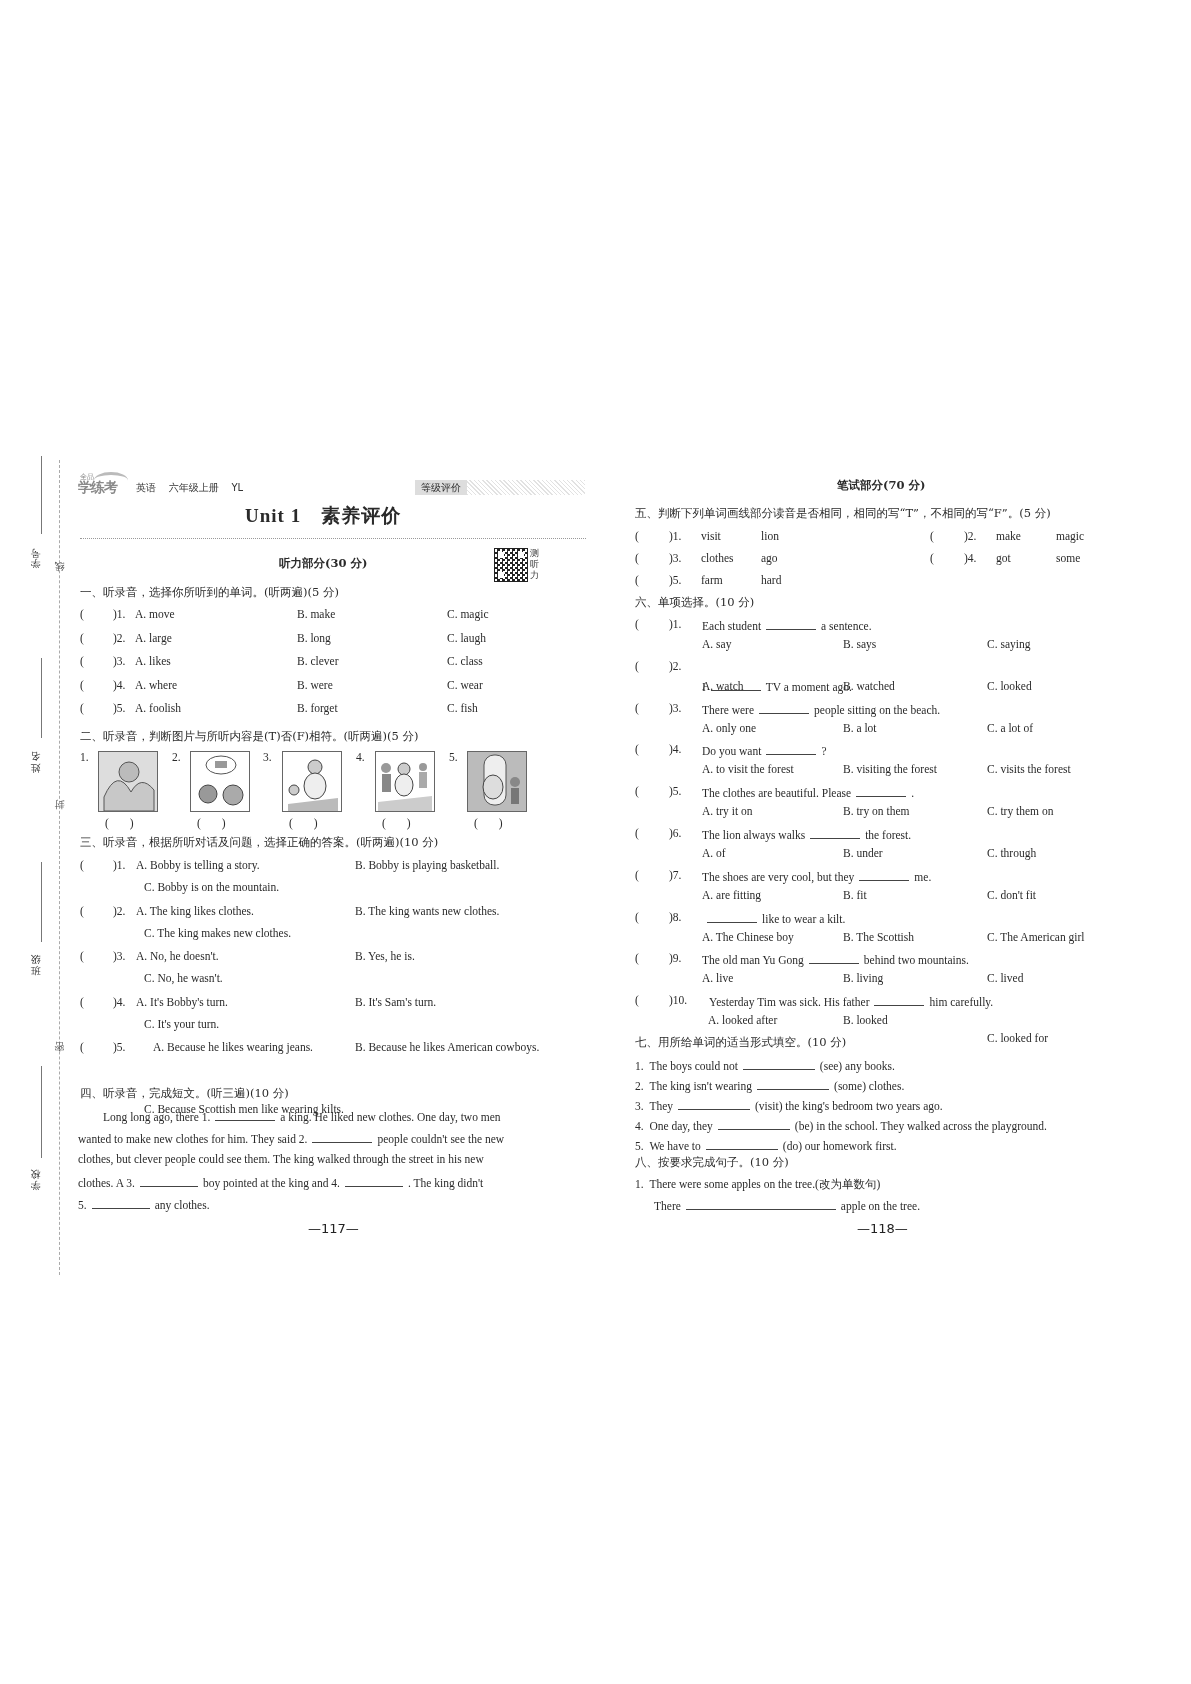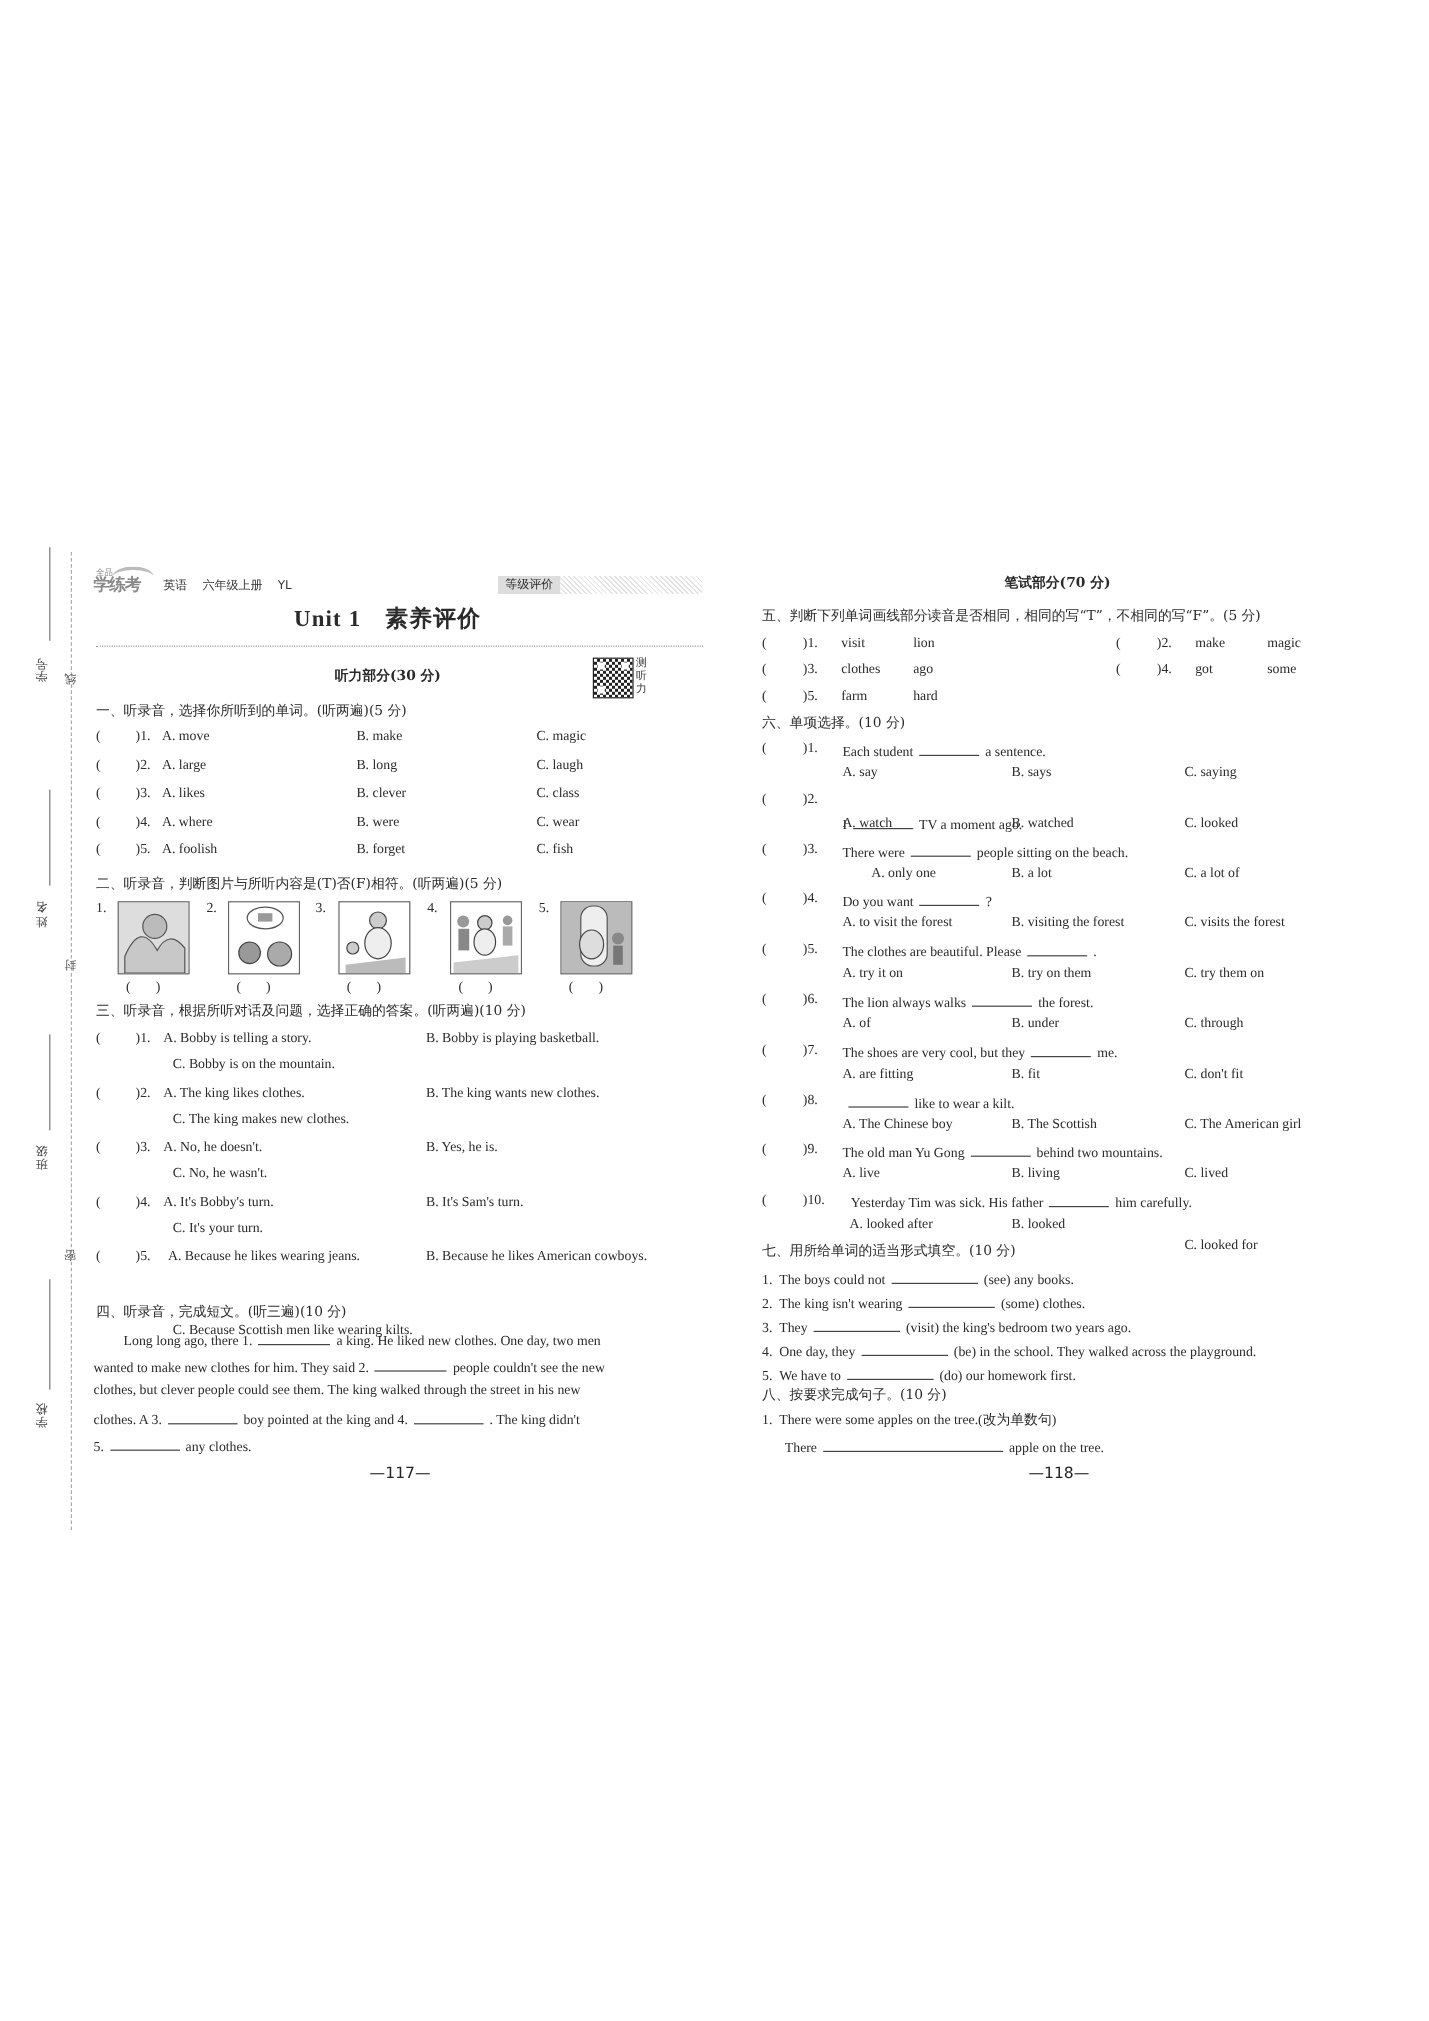--- a/index.html
+++ b/index.html
@@ -170,21 +170,21 @@
     <div class="abs t" style="left:136px;top:951px;">A.  No, he doesn't.</div>
     <div class="abs t" style="left:355px;top:951px;">B.  Yes, he is.</div>
     <div class="abs t" style="left:144px;top:973px;">C.  No, he wasn't.</div>
     <div class="abs t" style="left:80px;top:996.5px;">(</div>
     <div class="abs t" style="left:113px;top:996.5px;">)4.</div>
     <div class="abs t" style="left:136px;top:996.5px;">A.  It's Bobby's turn.</div>
     <div class="abs t" style="left:355px;top:996.5px;">B.  It's Sam's turn.</div>
     <div class="abs t" style="left:144px;top:1018.5px;">C.  It's your turn.</div>
     <div class="abs t" style="left:80px;top:1042px;">(</div>
     <div class="abs t" style="left:113px;top:1042px;">)5.</div>
-    <div class="abs t" style="left:140px;top:1042px;">A.  Because he likes wearing jeans.</div>
+    <div class="abs t" style="left:153px;top:1042px;">A.  Because he likes wearing jeans.</div>
     <div class="abs t" style="left:355px;top:1042px;">B.  Because he likes American cowboys.</div>
     <div class="abs t" style="left:144px;top:1104px;">C.  Because Scottish men like wearing kilts.</div>
   </div>
 
 <div class="abs h" style="left:80px;top:1088px;">四、听录音，完成短文。(听三遍)(10 分)</div>
 <div id="p4">
     <div class="abs t" style="left:103px;top:1110px;"><span>Long long ago, there 1.</span><span class="blank" style="width:60px;margin:0 5px;"></span><span>a king.  He liked new clothes.  One day, two men</span></div>
     <div class="abs t" style="left:78px;top:1132px;"><span>wanted to make new clothes for him.  They said 2.</span><span class="blank" style="width:60px;margin:0 5px;"></span><span>people couldn't see the new</span></div>
     <div class="abs t" style="left:78px;top:1154px;"><span>clothes, but clever people could see them.  The king walked through the street in his new</span></div>
     <div class="abs t" style="left:78px;top:1176px;"><span>clothes.  A 3.</span><span class="blank" style="width:58px;margin:0 5px;"></span><span>boy pointed at the king and 4.</span><span class="blank" style="width:58px;margin:0 5px;"></span><span>.  The king didn't</span></div>
@@ -228,21 +228,21 @@
     <div class="abs t" style="left:987px;top:639px;">C.  saying</div>
     <div class="abs t" style="left:635px;top:660.8px;">(</div>
     <div class="abs t" style="left:669px;top:660.8px;">)2.</div>
     <div class="abs t" style="left:702px;top:680px;"><span>I</span><span class="blank" style="width:50px;margin:0 5px;"></span><span>TV a moment ago.</span></div>
     <div class="abs t" style="left:702px;top:680.8px;">A.  watch</div>
     <div class="abs t" style="left:843px;top:680.8px;">B.  watched</div>
     <div class="abs t" style="left:987px;top:680.8px;">C.  looked</div>
     <div class="abs t" style="left:635px;top:702.6px;">(</div>
     <div class="abs t" style="left:669px;top:702.6px;">)3.</div>
     <div class="abs t" style="left:702px;top:702.6px;"><span>There were</span><span class="blank" style="width:50px;margin:0 5px;"></span><span>people sitting on the beach.</span></div>
-    <div class="abs t" style="left:702px;top:722.6px;margin-left:24px;">A.  only one</div>
+    <div class="abs t" style="left:702px;top:722.6px;">A.  only one</div>
     <div class="abs t" style="left:843px;top:722.6px;">B.  a lot</div>
     <div class="abs t" style="left:987px;top:722.6px;">C.  a lot of</div>
     <div class="abs t" style="left:635px;top:744.4px;">(</div>
     <div class="abs t" style="left:669px;top:744.4px;">)4.</div>
     <div class="abs t" style="left:702px;top:744.4px;"><span>Do you want</span><span class="blank" style="width:50px;margin:0 5px;"></span><span>?</span></div>
     <div class="abs t" style="left:702px;top:764.4px;">A.  to visit the forest</div>
     <div class="abs t" style="left:843px;top:764.4px;font-family:Liberation Serif, serif;">B.  visiting the forest</div>
     <div class="abs t" style="left:987px;top:764.4px;">C.  visits the forest</div>
     <div class="abs t" style="left:635px;top:786.2px;">(</div>
     <div class="abs t" style="left:669px;top:786.2px;">)5.</div>

